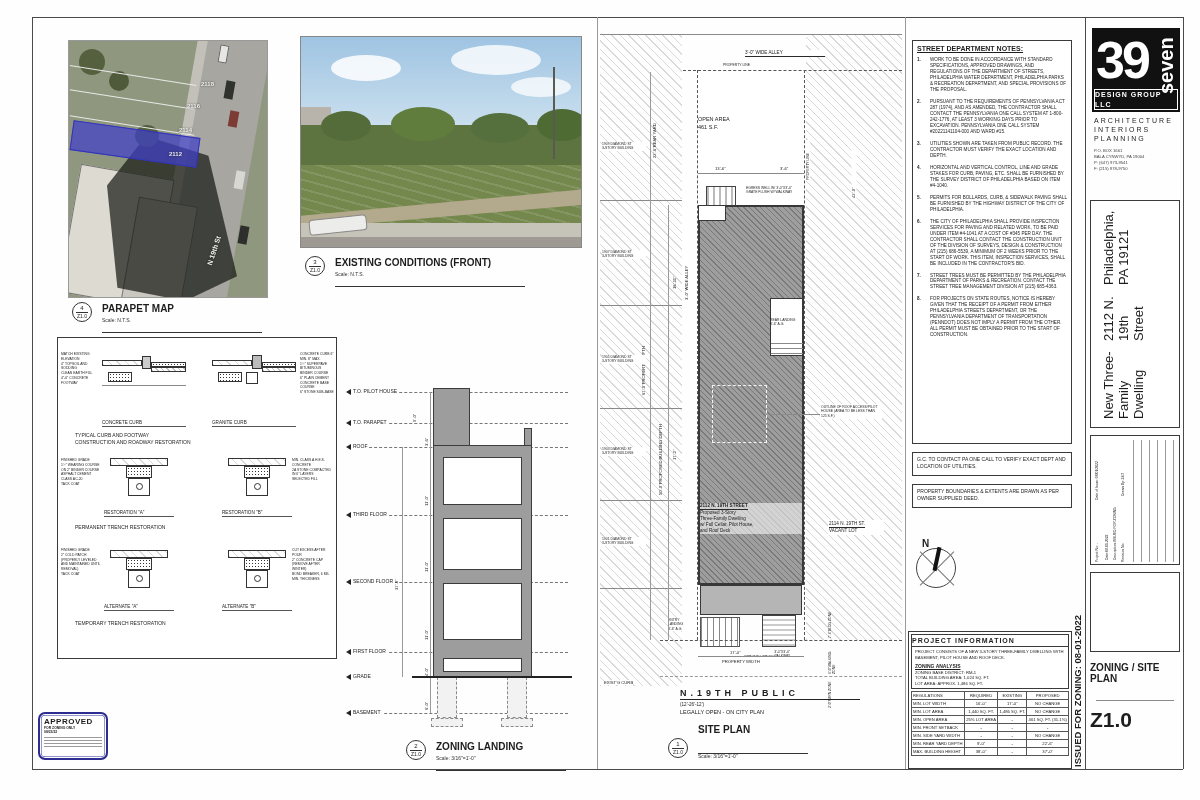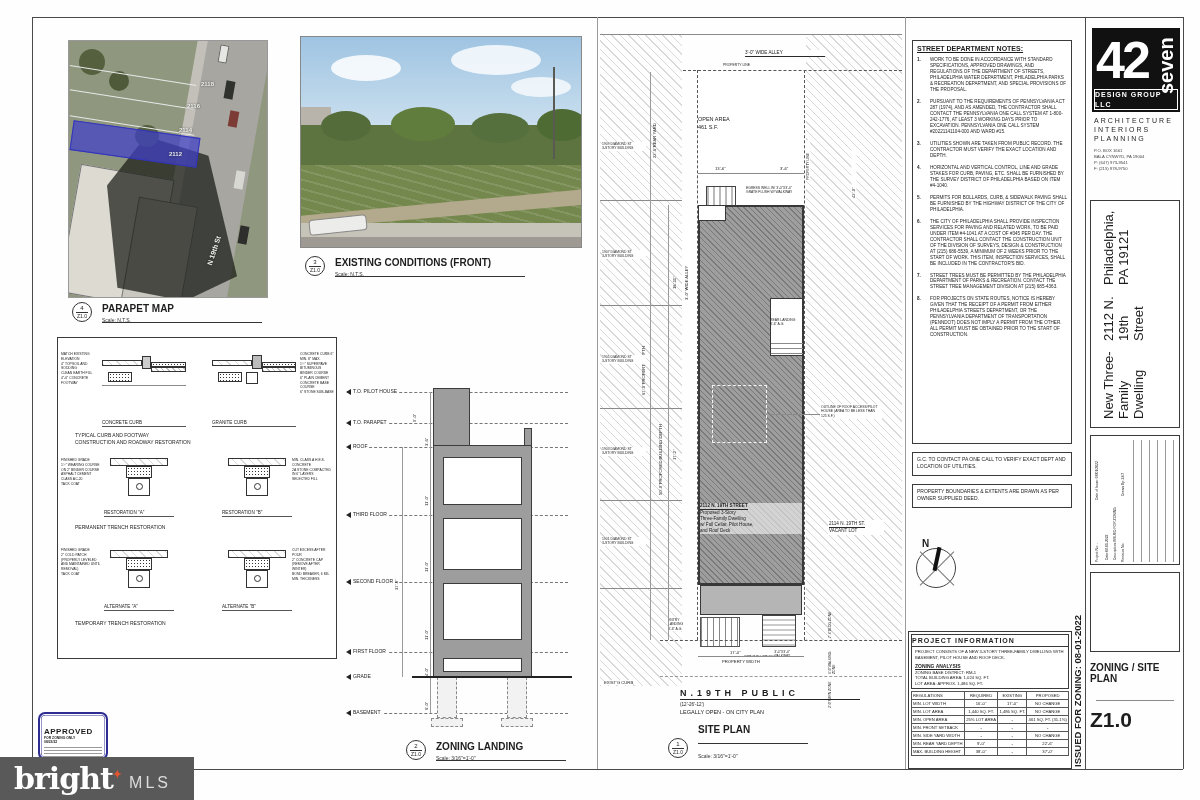--- a/index.html
+++ b/index.html
@@ -24,34 +24,34 @@
   .f45{font-size:4.6px;line-height:1.3}
   .f5{font-size:5px;line-height:1.3}
   .f55{font-size:5.5px;line-height:1.3}
   .f6{font-size:6px;line-height:1.3}
   .f7{font-size:7px;line-height:1.35}
   .f9{font-size:9px}
   .f10{font-size:10px}
   .fc{position:absolute;width:20px;height:20px;border:1px solid #333;border-radius:50%;display:flex;flex-direction:column;align-items:center;justify-content:center;background:#fff}
   .fc .n{font-size:6px;border-bottom:1px solid #333;width:12px;text-align:center;line-height:1.1}
   .fc .sh{font-size:5px;line-height:1.2}
-  .figtitle{position:absolute;font-weight:bold;font-size:10px;border-bottom:1px solid #333;padding-bottom:8px}
+  .figtitle{position:absolute;font-weight:bold;font-size:10px;border-bottom:1px solid #333;padding-bottom:18px}
   .figscale{position:absolute;font-size:5px;color:#333}
   .box{position:absolute;border:1px solid #3a3a3a;background:#fff}
   .notebox{position:absolute;border:1px solid #3a3a3a;background:#fff;padding:3px 4px}
   .lvl-line{position:absolute;height:0;border-top:1px dashed #777}
   .lvl{position:absolute;font-size:5px;background:#fefefe;padding-right:2px;white-space:nowrap}
   .lvl:before{content:"";display:inline-block;width:0;height:0;border-top:3px solid transparent;border-bottom:3px solid transparent;border-right:5px solid #222;margin-right:2px;vertical-align:middle}
   .glyph-curb{position:absolute;width:84px;height:36px}
   .glyph-trench{position:absolute;width:58px;height:46px}
   .mcall{position:absolute;font-size:3.4px;line-height:1.4;color:#222}
   .tbl{border-collapse:collapse;width:100%;font-size:4.2px}
   .tbl td{border:0.5px solid #555;text-align:center;padding:1px 1px;line-height:1.2}
   .tbl td:first-child{text-align:left}
-  .stamp{position:absolute;border:2px solid #2d2d91;border-radius:7px;background:#fff;padding:13px 4px 2px;box-shadow:inset 0 0 0 1px #fff, inset 0 0 0 1.5px #2d2d91}
+  .stamp{position:absolute;border:2px solid #2d2d91;border-radius:7px;background:#fff;padding:3px 4px 2px;box-shadow:inset 0 0 0 1px #fff, inset 0 0 0 1.5px #2d2d91}
   .wm{position:absolute;background:#595959;display:flex;align-items:center;padding:0 14px;gap:8px}
   .wm .br{font-family:"DejaVu Serif",serif;font-weight:bold;color:#fff;font-size:30px;letter-spacing:-1px;line-height:1}
   .wm .tm{color:#e2552d;font-size:11px;vertical-align:super}
   .wm .mls{color:#dcdcdc;font-size:16px;letter-spacing:3px;margin-top:8px}
   .north{position:absolute;width:40px;height:40px;border:1px solid #444;border-radius:50%}
   .north .x1,.north .x2{position:absolute;left:-4px;top:19px;width:48px;height:1px;background:#777}
   .x1{transform:rotate(45deg)}.x2{transform:rotate(-45deg)}
   .needle{position:absolute;left:18px;top:-2px;width:4px;height:24px;background:#111;transform:rotate(12deg)}
 </style>
 </head>
@@ -489,21 +489,21 @@
             <td>MAX. BUILDING HEIGHT</td>
             <td>38'-0"</td>
             <td>-</td>
             <td>37'-0"</td>
           </tr>
     </tbody>
       </table>
   </div>
 
   <div class="s" style="left:1092px;top:28px;width:88px;height:84px;background:#111;color:#fff">
-    <span class="s b" style="left:4px;top:2px;font-size:52px;letter-spacing:-3px">42</span>
+    <span class="s b" style="left:4px;top:2px;font-size:52px;letter-spacing:-3px">39</span>
     <span class="s vtext b" style="right:2px;top:4px;height:62px;font-size:20px">seven</span>
     <div class="s f7 b ctr" style="left:2px;bottom:2px;width:84px;border:1px solid #fff;letter-spacing:1px">DESIGN GROUP LLC</div>
   </div>
   <div class="s f7" style="left:1094px;top:116px;letter-spacing:2px">ARCHITECTURE</div>
   <div class="s f7" style="left:1094px;top:125px;letter-spacing:2px">INTERIORS</div>
   <div class="s f7" style="left:1094px;top:134px;letter-spacing:2px">PLANNING</div>
   <div class="s f4" style="left:1094px;top:148px;color:#444">P.O. BOX 1661</div>
   <div class="s f4" style="left:1094px;top:154px;color:#444">BALA CYNWYD, PA 19004</div>
   <div class="s f4" style="left:1094px;top:160px;color:#444">P: (647) 973-9541</div>
   <div class="s f4" style="left:1094px;top:166px;color:#444">F: (215) 978-9750</div>
@@ -543,18 +543,14 @@
 
   <div class="s vtext b" style="left:1072px;top:585px;height:182px;font-size:9.5px">ISSUED FOR ZONING: 08-01-2022</div>
 
   <div class="stamp" style="left:38px;top:712px;width:70px;height:48px">
     <div class="b" style="font-size:8px;letter-spacing:.5px">APPROVED</div>
     <div class="f3 b">FOR ZONING ONLY</div>
     <div class="f3 b">08/23/22</div>
     <div style="margin-top:2px;height:11px;background:repeating-linear-gradient(#9a9a9a 0 1px,transparent 1px 3px)"></div>
   </div>
 
-  <div class="wm" style="left:0;top:757px;width:194px;height:43px">
-    <span class="br"><span>bright</span><span class="tm">✦</span></span>
-    <span class="mls">MLS</span>
-  </div>
 
 </div>
 
 </body></html>

